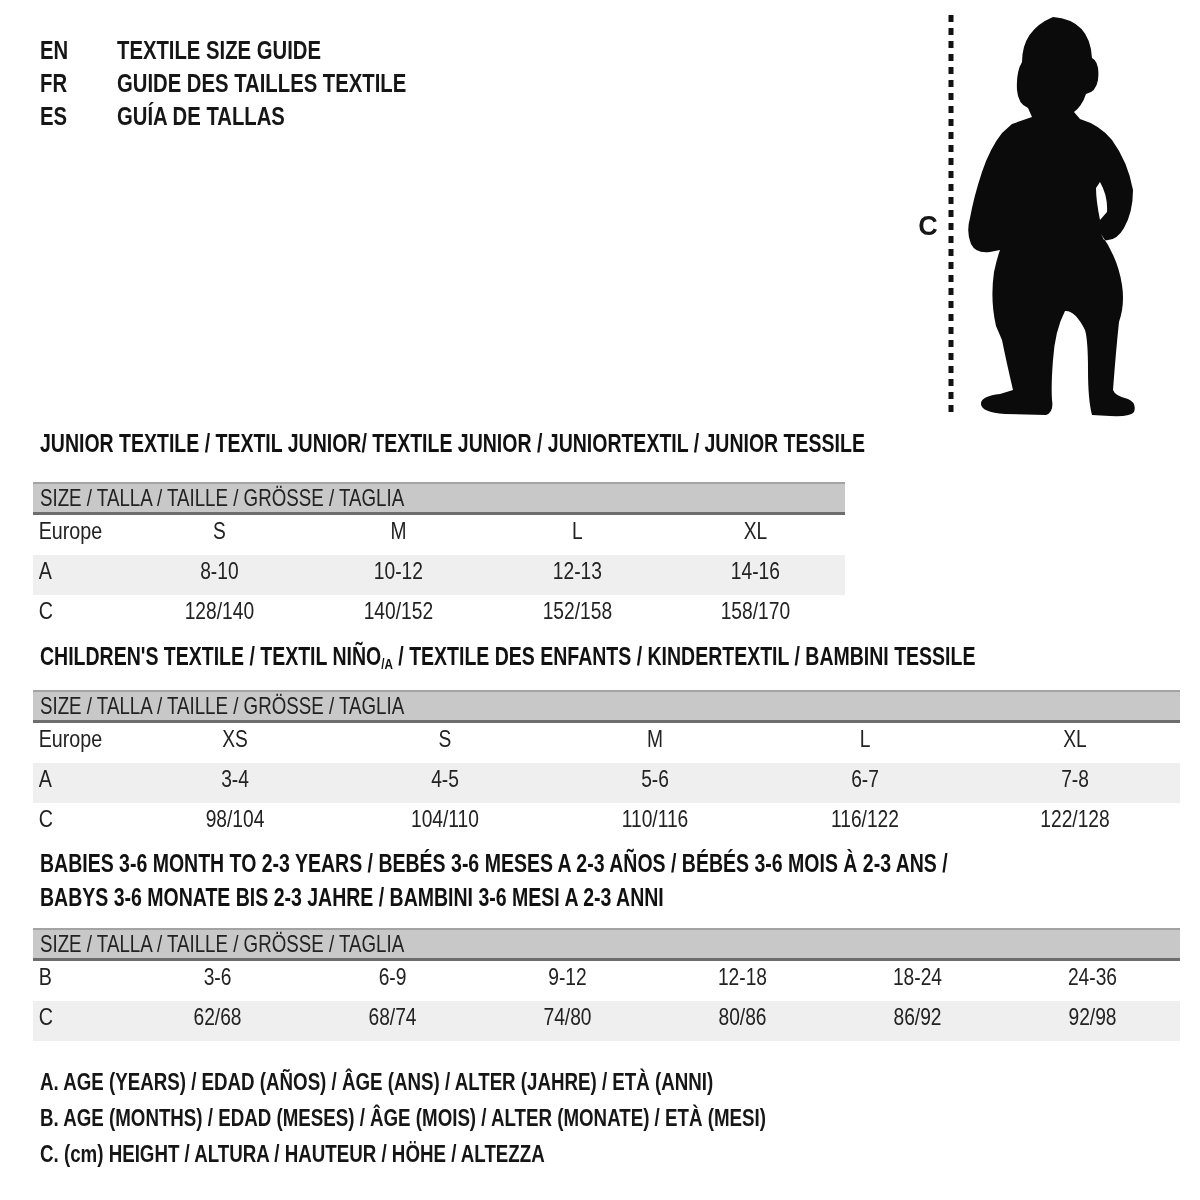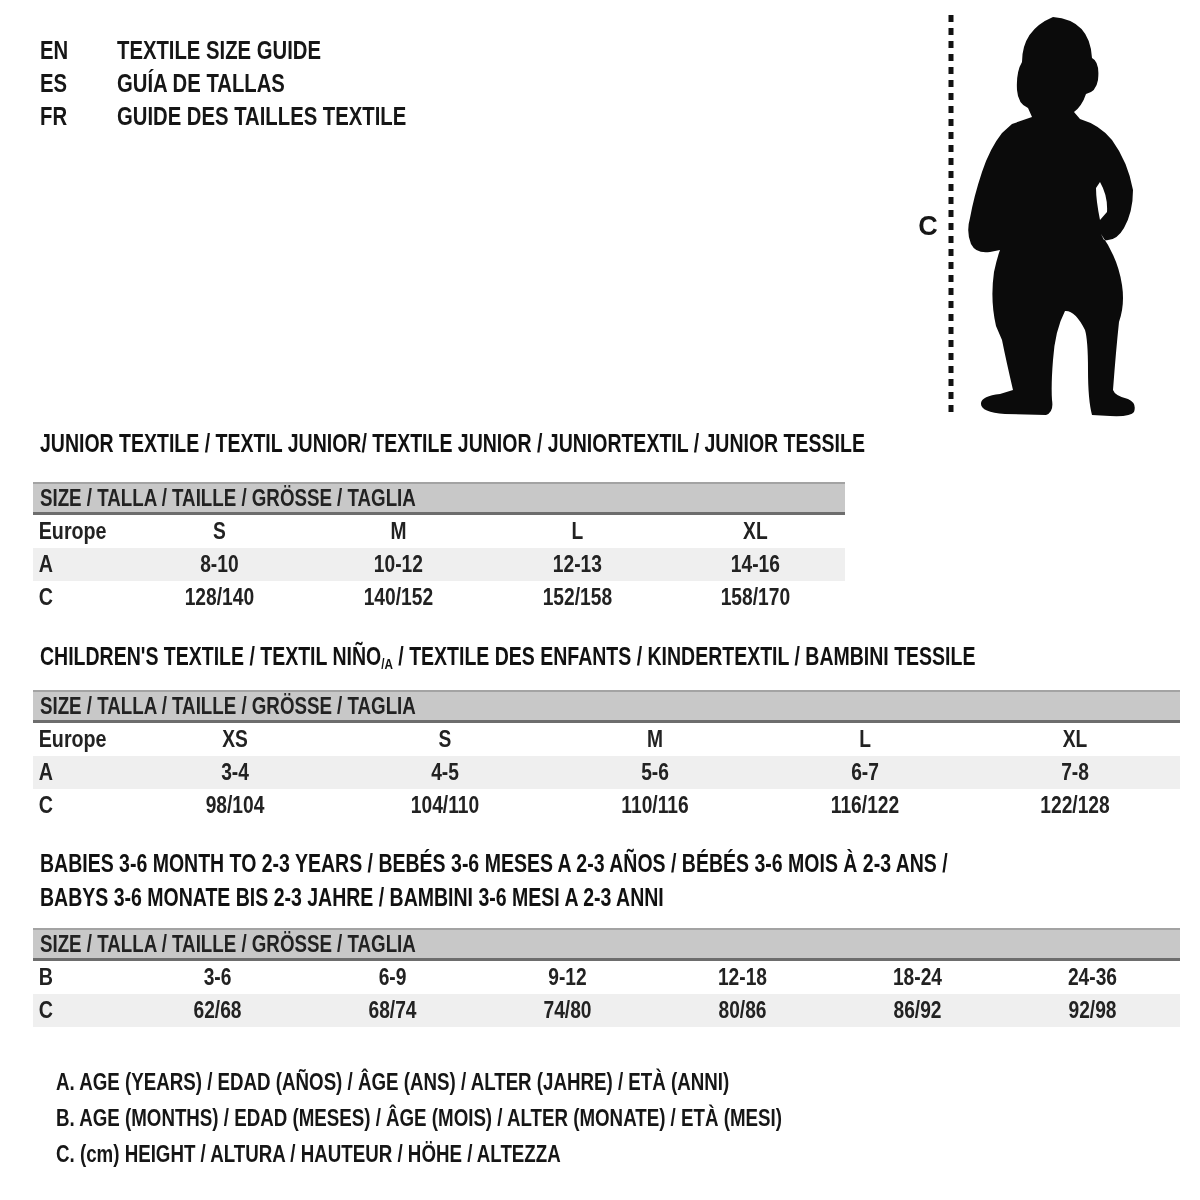--- a/index.html
+++ b/index.html
@@ -21,54 +21,54 @@
   .figure-svg{position:absolute;left:880px;top:0;width:320px;height:430px;}
   .c-label{position:absolute;left:914px;top:211px;width:28px;text-align:center;
     font-size:27px;font-weight:bold;color:#161616;}
 
   
   .section-title{position:absolute;font-size:25px;font-weight:bold;color:#111111;
     transform:scaleX(0.78);transform-origin:0 50%;white-space:nowrap;line-height:28px;}
   .title-sub{font-size:15px;position:relative;top:4px;letter-spacing:0;}
 
   
-  .table{position:absolute;font-weight:bold;}
+  .table{position:absolute;font-weight:normal;}
   .thead{height:28px;line-height:28px;background:var(--header-bg,#c8c8c8);
     border-top:2px solid #a3a3a3;border-bottom:3px solid #6d6d6d;
     font-size:24px;color:#222222;padding-left:7px;}
-  .trow{display:grid;height:33px;line-height:31px;font-size:24px;color:#222222;}
+  .trow{display:grid;height:40px;line-height:31px;font-size:24px;color:#222222;}
   .cols5{grid-template-columns:97px repeat(4,1fr);}
   .cols6{grid-template-columns:97px repeat(5,1fr);}
   .cols7{grid-template-columns:97px repeat(6,1fr);}
   .stripe{background:var(--stripe-bg,#efefef);}
   .tc{text-align:center;transform:scaleX(0.80);transform-origin:50% 50%;white-space:nowrap;}
   .tc.lbl{text-align:left;padding-left:7px;transform:scaleX(0.82);transform-origin:0 50%;}
 
   
-  .legend{position:absolute;left:40px;top:1064px;margin-left:16px;}
+  .legend{position:absolute;left:40px;top:1064px;}
   .legend-line{height:36px;line-height:36px;font-size:24px;font-weight:bold;color:#161616;
     transform:scaleX(0.78);transform-origin:0 50%;white-space:nowrap;}
 </style>
 </head>
 <body>
 
 <div class="page">
 
   <div class="langs">
     <div class="lang-row">
       <span class="lang-code cz">EN</span>
       <span class="lang-label cz">TEXTILE SIZE GUIDE</span>
     </div>
     <div class="lang-row">
+      <span class="lang-code cz">FR</span>
+      <span class="lang-label cz">GUIDE DES TAILLES TEXTILE</span>
+    </div>
+    <div class="lang-row">
       <span class="lang-code cz">ES</span>
       <span class="lang-label cz">GUÍA DE TALLAS</span>
-    </div>
-    <div class="lang-row">
-      <span class="lang-code cz">FR</span>
-      <span class="lang-label cz">GUIDE DES TAILLES TEXTILE</span>
     </div>
   </div>
 
   <svg class="figure-svg" viewBox="0 0 320 430">
     <line x1="71" y1="15" x2="71" y2="417" stroke="#111111" stroke-width="5" stroke-dasharray="7 6"></line>
     <path fill="#0b0b0b" fill-rule="evenodd" d="
       M173,17
       Q210,20 212,58
       Q220,62 218,80 Q216,92 206,94
       Q202,106 194,112

